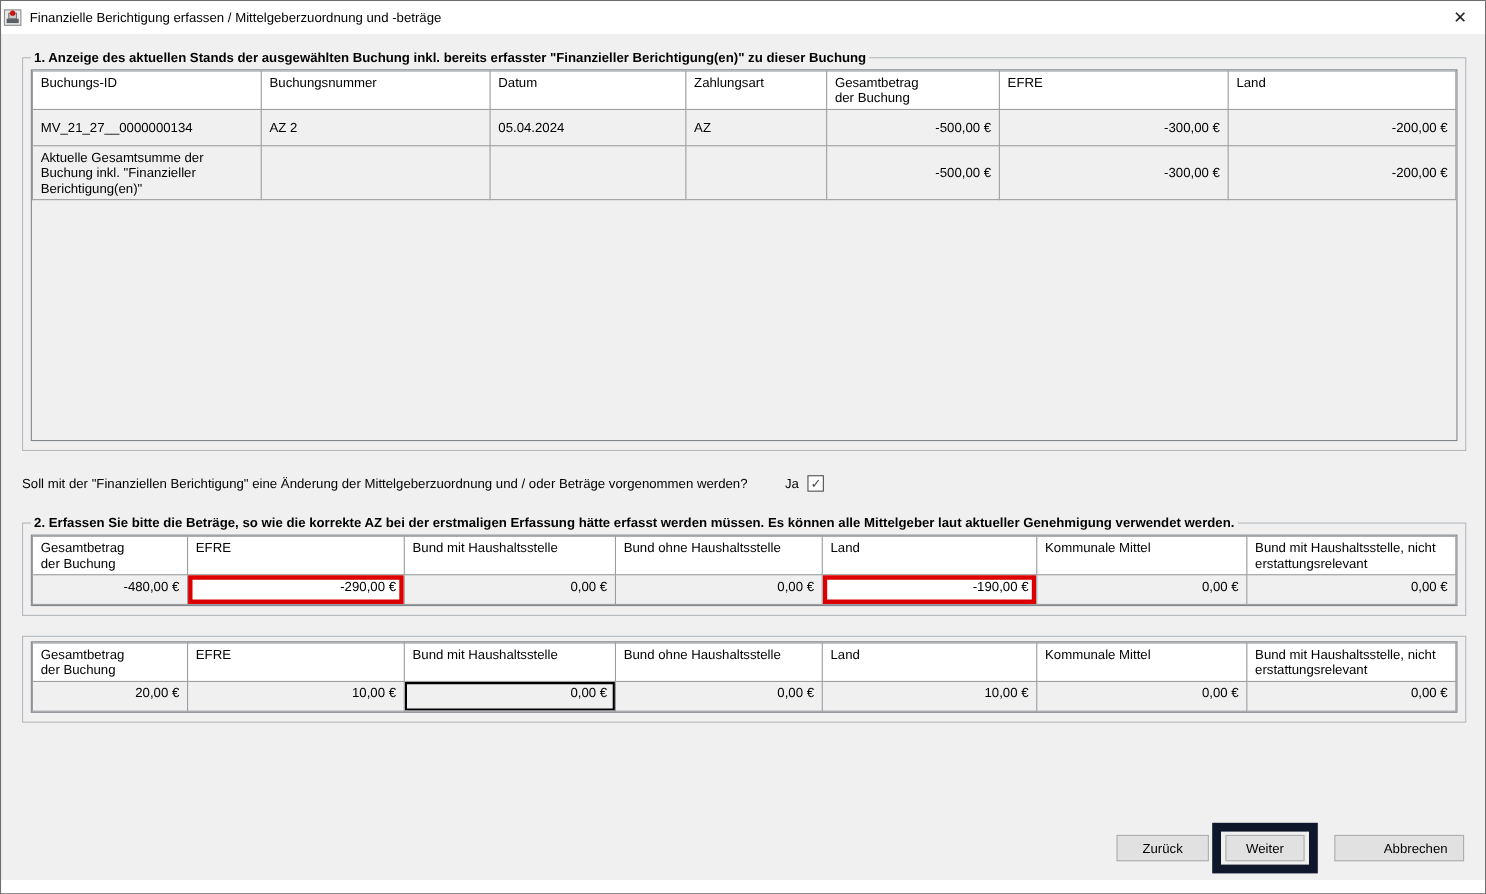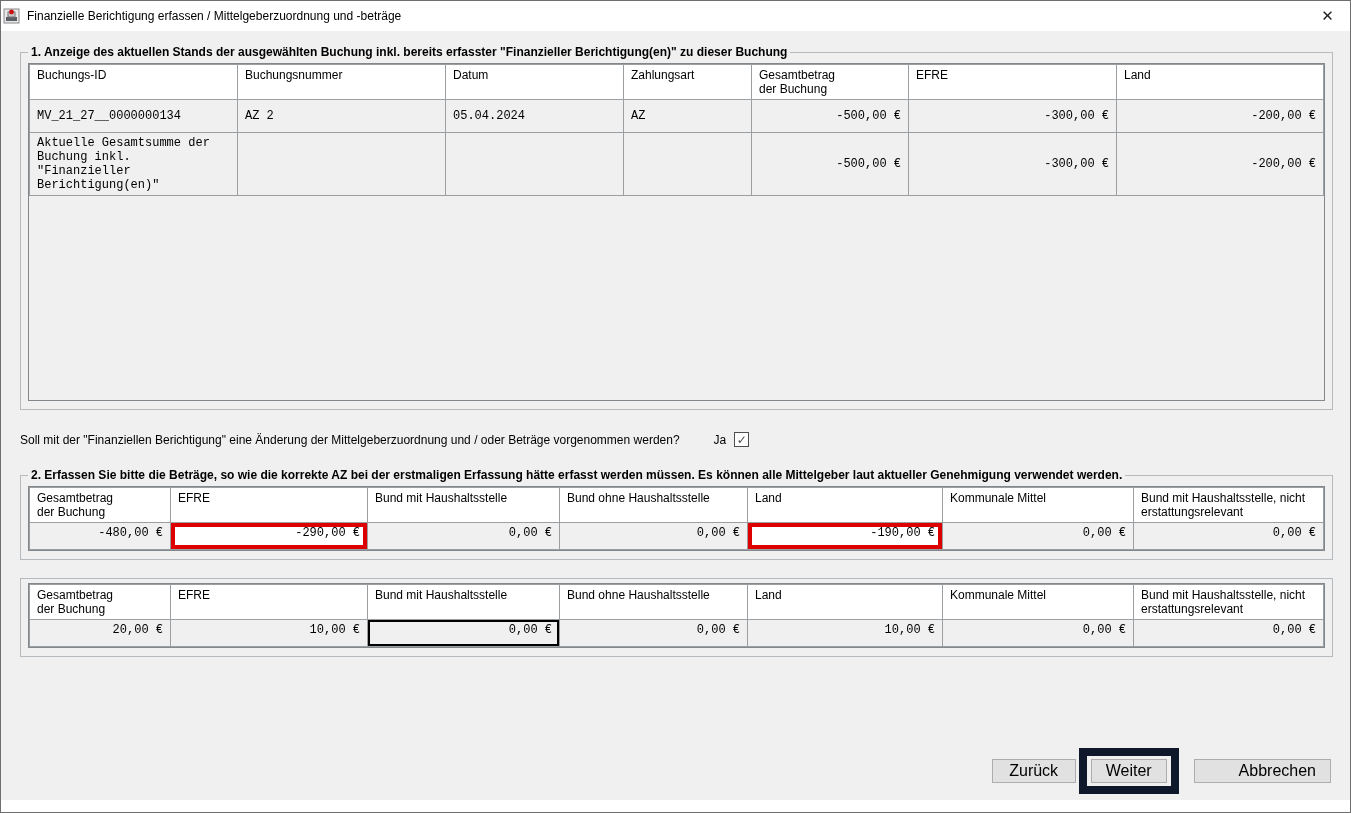--- a/index.html
+++ b/index.html
@@ -46,21 +46,21 @@
   .frame-tall { height: 338px; overflow: hidden; }
   table { border-collapse: collapse; table-layout: fixed; width: 1294px; }
   th, td {
     border: 1px solid #9c9fa1;
     padding: 3px 7px 3px 7px;
     font-weight: normal; text-align: left;
     vertical-align: top; overflow: hidden;
     white-space: pre-line;
   }
   th { background: #ffffff; height: 22px; }
-  td { background: #f0f0f0; height: 27px; font-family: Liberation Mono, monospace; }
+  td { background: #f0f0f0; height: 27px; }
   .tbl1 td { height: 33px; vertical-align: middle; }
   td.num { text-align: right; }
   td.red-cell {
     background: #ffffff;
     box-shadow: inset 0 0 0 4px #dc0000;
     position: relative;
   }
   td.focus-cell { box-shadow: inset 0 0 0 2px #000000; }
   
   .question-row {
@@ -77,21 +77,21 @@
   }
   
   .footer {
     margin-top: auto;
     display: flex; justify-content: flex-end; align-items: center;
     padding: 0 19px 6px 0;
   }
   .btn {
     min-width: 84px; height: 24px;
     background: #e1e1e1; border: 1px solid #adadad;
-    font-family: "Liberation Sans", sans-serif; font-size: 16px; color: #000;
+    font-family: "Liberation Sans", sans-serif; font-size: 12px; color: #000;
     padding: 2px 14px; cursor: default;
   }
   .btn-gap { margin-left: 15px; padding-left: 44px; }
   .red-wrap {
     border: 8px solid #0f172a;
     padding: 3px 4px;
     margin-left: 3px;
     background: #f0f0f0;
     display: inline-block;
   }

